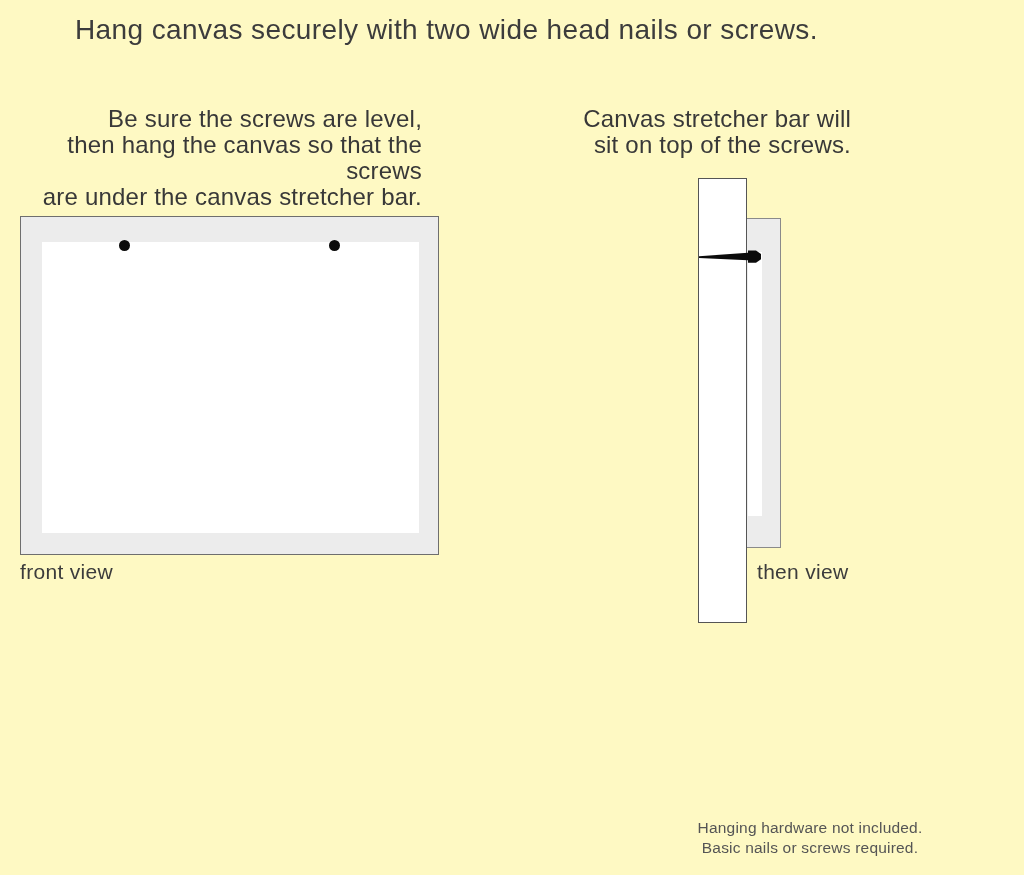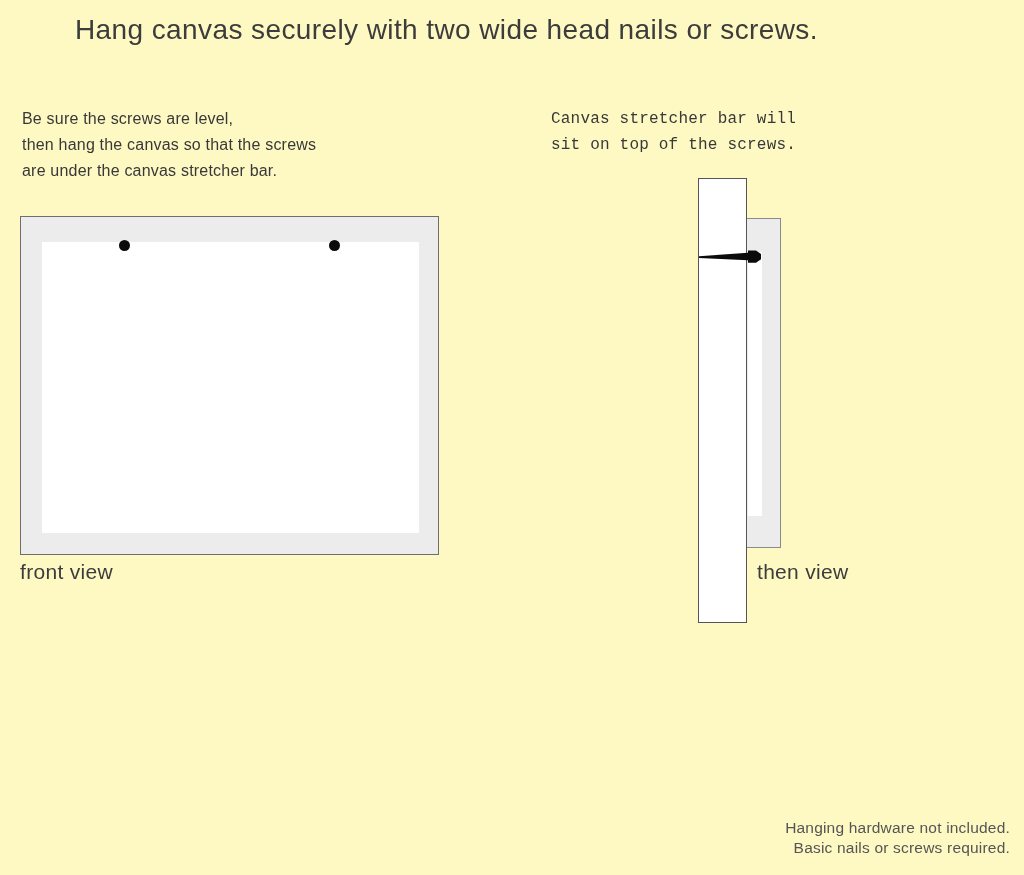--- a/index.html
+++ b/index.html
@@ -21,30 +21,30 @@
     left: 75px;
     top: 14px;
     font-size: 28px;
     font-weight: 300;
     letter-spacing: 0.4px;
     color: #3c3c3c;
     white-space: pre-line;
   }
   .instruction {
     position: absolute;
-    font-size: 16px;
+    font-size: 24px;
     font-weight: 300;
     line-height: 26px;
     letter-spacing: 0.2px;
-    text-align: left;
+    text-align: right;
     color: #383838;
     white-space: pre-line;
   }
   .instruction.left  { left: 22px;  top: 106px; width: 400px; }
-  .instruction.right { left: 551px; top: 106px; width: 300px; font-family: Liberation Mono, monospace; }
+  .instruction.right { left: 551px; top: 106px; width: 300px; }
 
   
   .front-canvas {
     position: absolute;
     left: 20px;
     top: 216px;
     width: 419px;
     height: 339px;
     background: #ececec;
     border: 1px solid #6e6e6e;
@@ -119,21 +119,21 @@
     width: 72px;
     height: 24px;
     z-index: 4;
   }
 
   .footnote {
     position: absolute;
     right: 14px;
     top: 818px;
     width: 400px;
-    text-align: right;
+    text-align: center;
     font-size: 15.5px;
     font-weight: 300;
     line-height: 19.5px;
     letter-spacing: 0.2px;
     color: #555555;
     white-space: pre-line;
   }
 </style>
 </head>
 <body>

